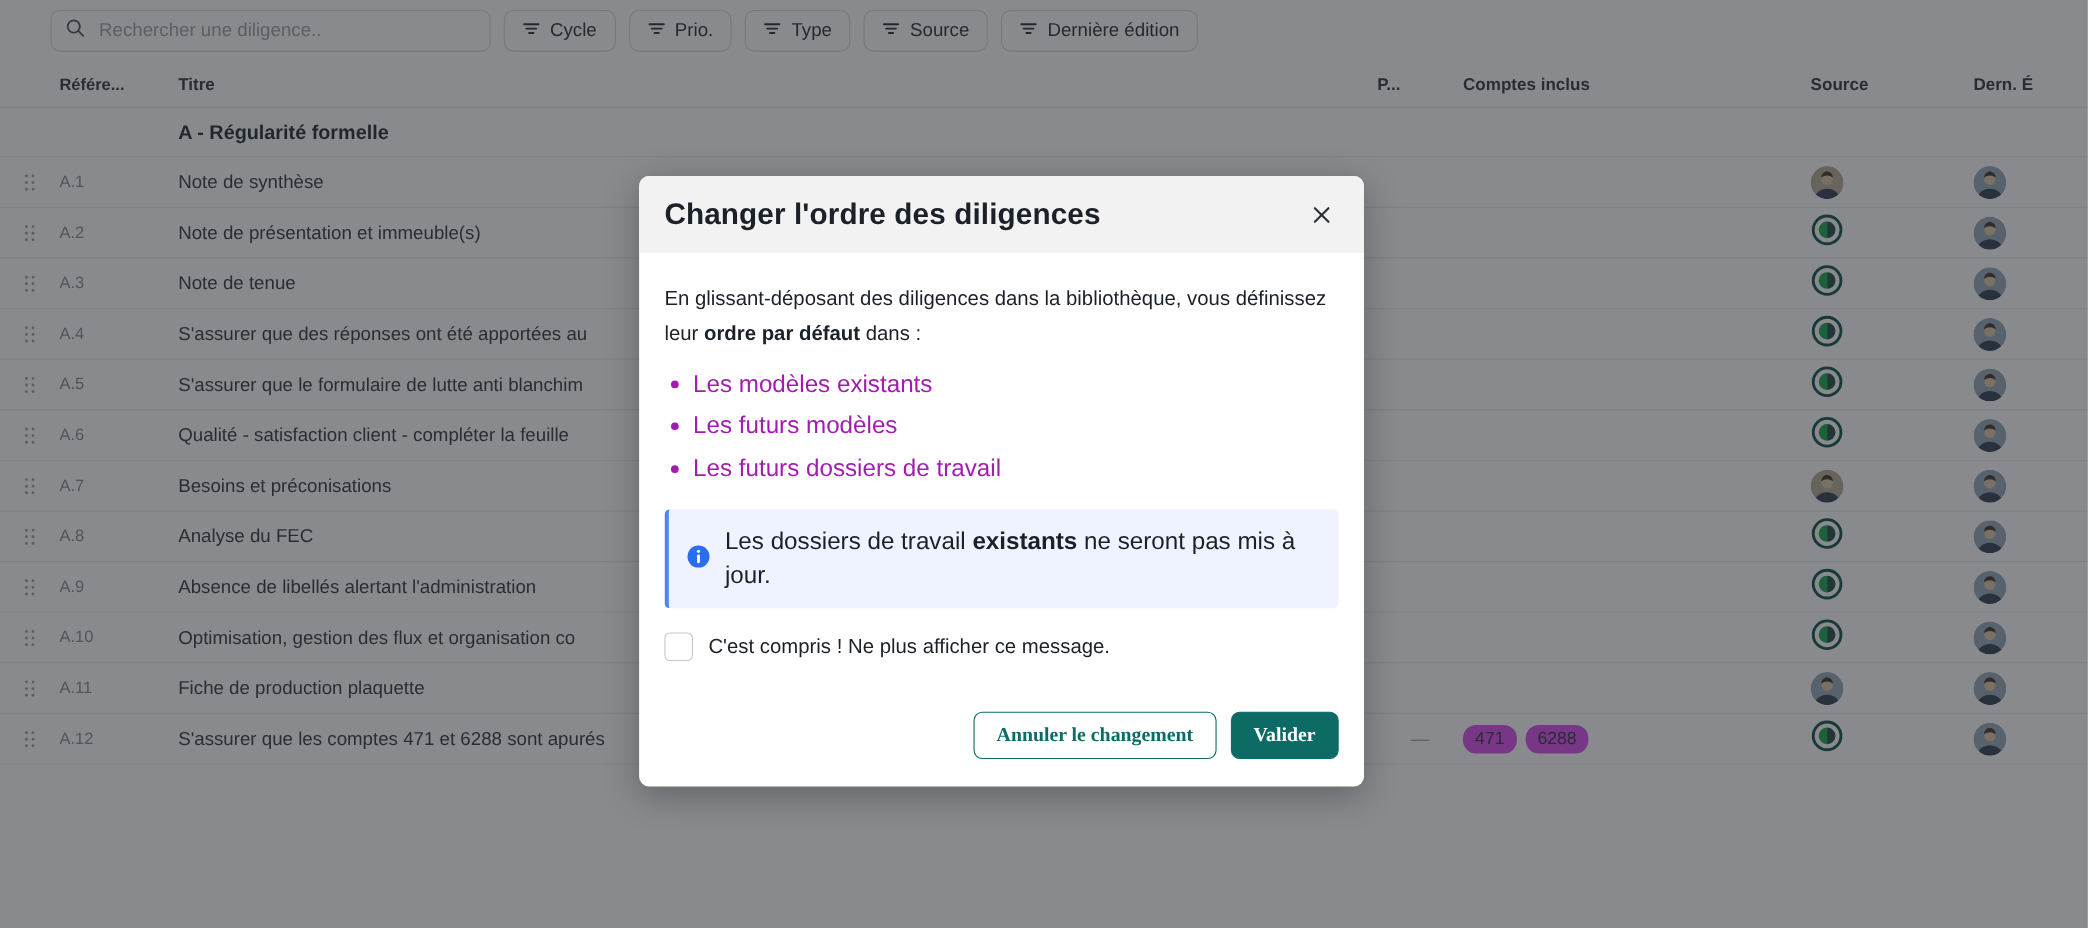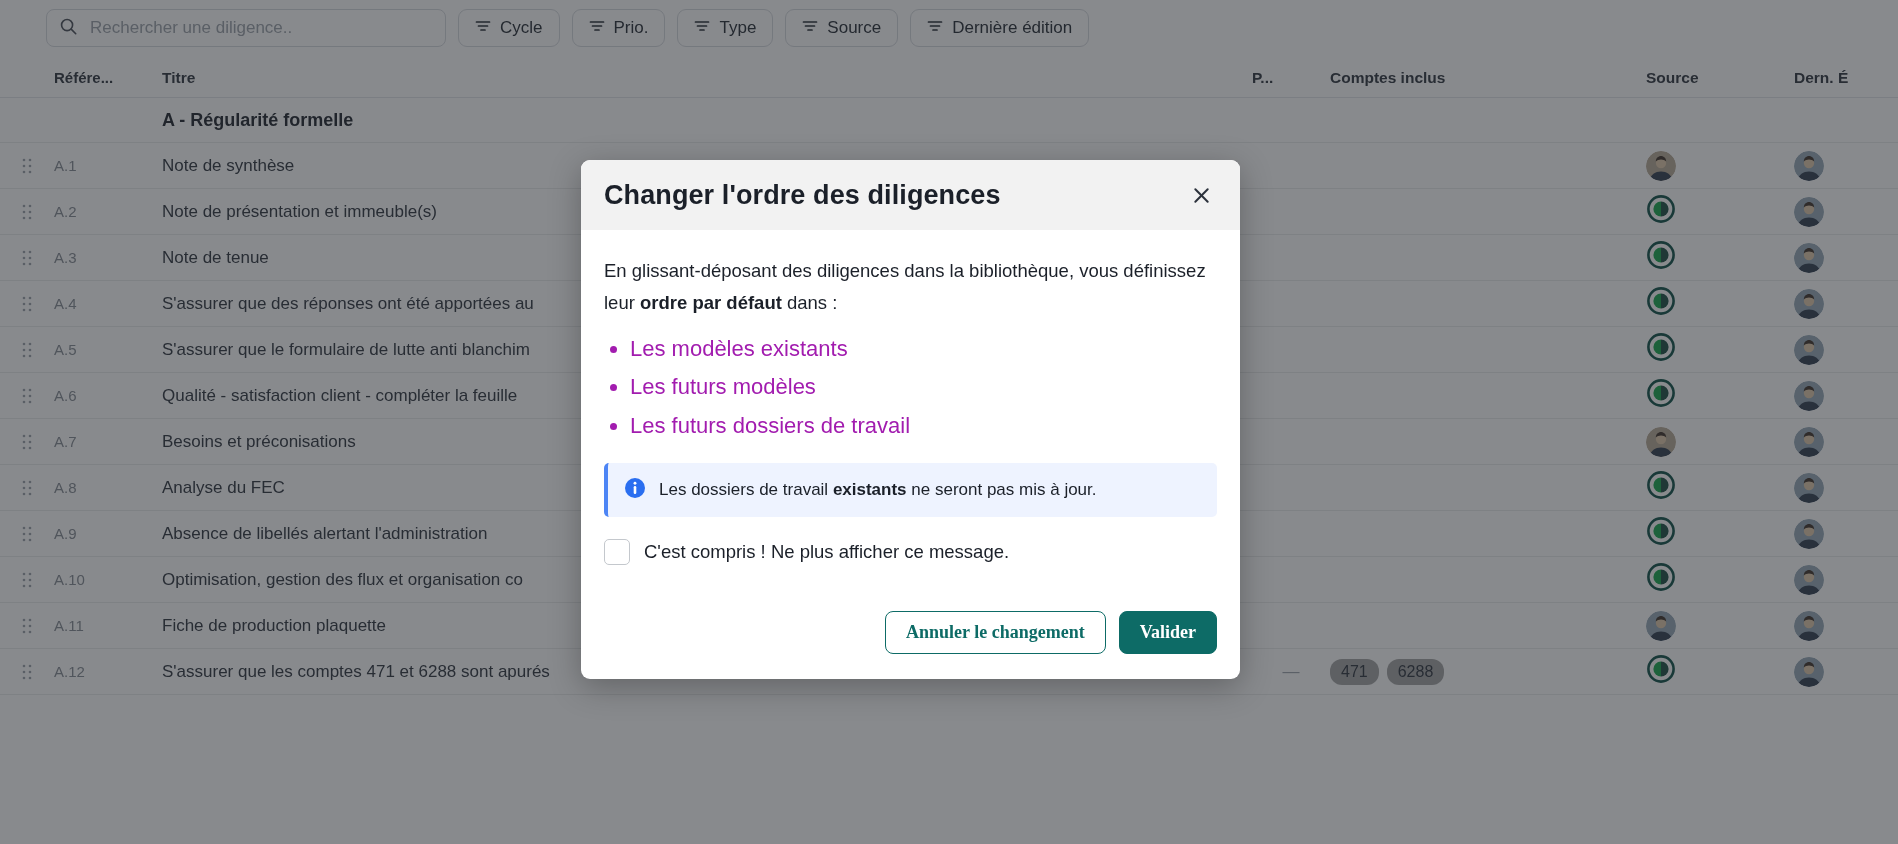--- a/index.html
+++ b/index.html
@@ -107,21 +107,21 @@
   .thead .c-ref, .thead .c-title, .thead .c-prio,
   .thead .c-accounts, .thead .c-source, .thead .c-edit {
     color: #2b313b;
   }
   .thead .c-prio { text-align: left; }
   .thead .c-accounts { padding-left: 0; }
 
   .grip { display:block; }
 
   .badge {
-    background: #a3a3a3;
+    background: #d946ef;
     border-radius: 12px;
     padding: 3px 11px;
     font-size: 16px;
     color: #2b313b;
     line-height: 1.25;
   }
   .dash { color:#9aa0a8; font-size: 17px; }
   .avatar {
     width: 30px; height: 30px;
     border-radius: 50%;
@@ -190,21 +190,21 @@
     background: #eef3ff;
     border-left: 4px solid #4d85f5;
     border-radius: 5px;
     padding: 14px 16px;
     display: flex;
     align-items: center;
     gap: 13px;
     margin-bottom: 22px;
   }
   .info-ico { flex: 0 0 auto; display:block; }
-  .info-text { font-size: 17px; color:#1b2029; line-height:1.4; }
+  .info-text { font-size: 22px; color:#1b2029; line-height:1.4; }
   .info-text b { font-weight: bold; }
 
   .check-row {
     display: flex;
     align-items: center;
     gap: 14px;
     margin-bottom: 30px;
   }
   .checkbox {
     width: 26px; height: 26px;

